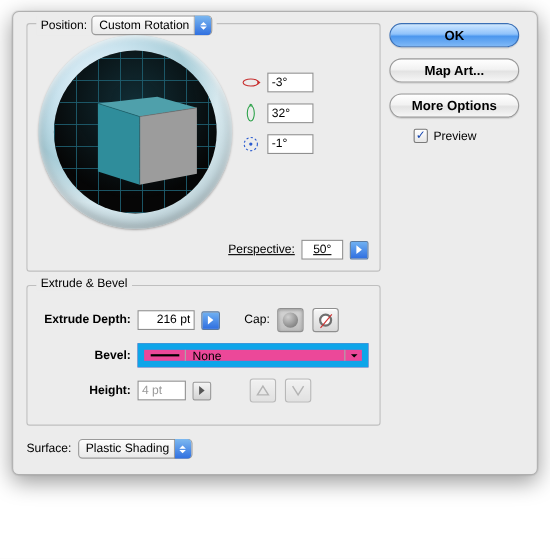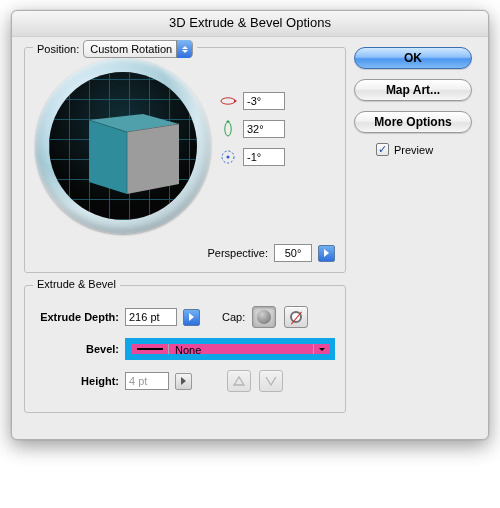--- a/index.html
+++ b/index.html
@@ -132,21 +132,21 @@
   .num-input {
     width:42px; height:18px;
     border:1px solid #8f8f8f;
     background:#fff;
     font-size:11px;
     padding:0 3px;
     text-align:left;
   }
 
   .perspective-row {
-    display:flex; justify-content:flex-end; align-items:center; gap:6px; margin-top:10px;
+    display:flex; justify-content:flex-end; align-items:center; gap:6px; margin-top:10px;text-decoration:underline;
   }
   .blue-flyout {
     width:17px; height:17px;
     background: linear-gradient(#6fb0f2,#2f6fe0);
     border:1px solid #5a7aa0;
     border-radius: 2px;
     display:flex; align-items:center; justify-content:center;
   }
   .blue-flyout .tri-right {
     width:0;height:0;border-top:4px solid transparent;border-bottom:4px solid transparent;border-left:5px solid #fff;
@@ -201,21 +201,20 @@
   .check-row{display:flex;align-items:center;gap:5px;margin-top:2px;margin-left:22px;}
   .checkbox{width:13px;height:13px;border:1px solid #7a7a7a;border-radius:2px;background:linear-gradient(#fff,#e6e6e6);display:flex;align-items:center;justify-content:center;}
   .checkbox .mark{font-size:11px;color:#1646b0;line-height:1;}
 
   .surface-row { display:flex;align-items:center;gap:6px;margin-top:2px; }
 </style>
 </head>
 <body>
 
 <div class="dialog">
-  <div class="titlebar">3D Extrude &amp; Bevel Options</div>
 
   <div class="body">
     <div class="left-col">
 
       <div class="group">
         <div class="group-legend">
           <span>Position:</span>
           <span class="dropdown">
             <span>Custom Rotation</span>
             <span class="dd-arrows">
@@ -283,21 +282,21 @@
         </div>
       </div>
 
       <div class="group">
         <div class="group-legend">
           <span>Extrude &amp; Bevel</span>
         </div>
 
         <div class="row">
           <span class="lbl" style="width:84px">Extrude Depth:</span>
-          <input class="num-input" style="width: 52px;" value="216 pt">
+          <input class="num-input" style="width: 52px; text-align: right;" value="216 pt">
           <span class="blue-flyout">
               <span class="tri-right"></span>
             </span>
           <span style="width:10px"></span>
           <span>Cap:</span>
           <span class="cap-btn active">
               <span class="cap-icon cap-solid"></span>
             </span>
           <span class="cap-btn">
               <span class="cap-icon cap-hollow"></span>
@@ -330,20 +329,30 @@
               </svg>
           </span>
           <span class="cap-btn" style="opacity:0.55">
             <svg width="14" height="14" viewBox="0 0 14 14">
                 <path d="M2 3 L7 11 L12 3" fill="none" stroke="#888" stroke-width="1.3"></path>
               </svg>
           </span>
         </div>
       </div>
 
+      <div class="surface-row">
+        <span>Surface:</span>
+        <span class="dropdown">
+          <span>Plastic Shading</span>
+          <span class="dd-arrows">
+            <span class="tri-up"></span>
+              <span class="tri-down"></span>
+          </span>
+        </span>
+      </div>
 
     </div>
 
     <div class="right-col">
       <div class="aqua-btn primary">OK</div>
       <div class="aqua-btn">Map Art...</div>
       <div class="aqua-btn">More Options</div>
       <div class="check-row">
         <span class="checkbox">
             <span class="mark">✓</span>

